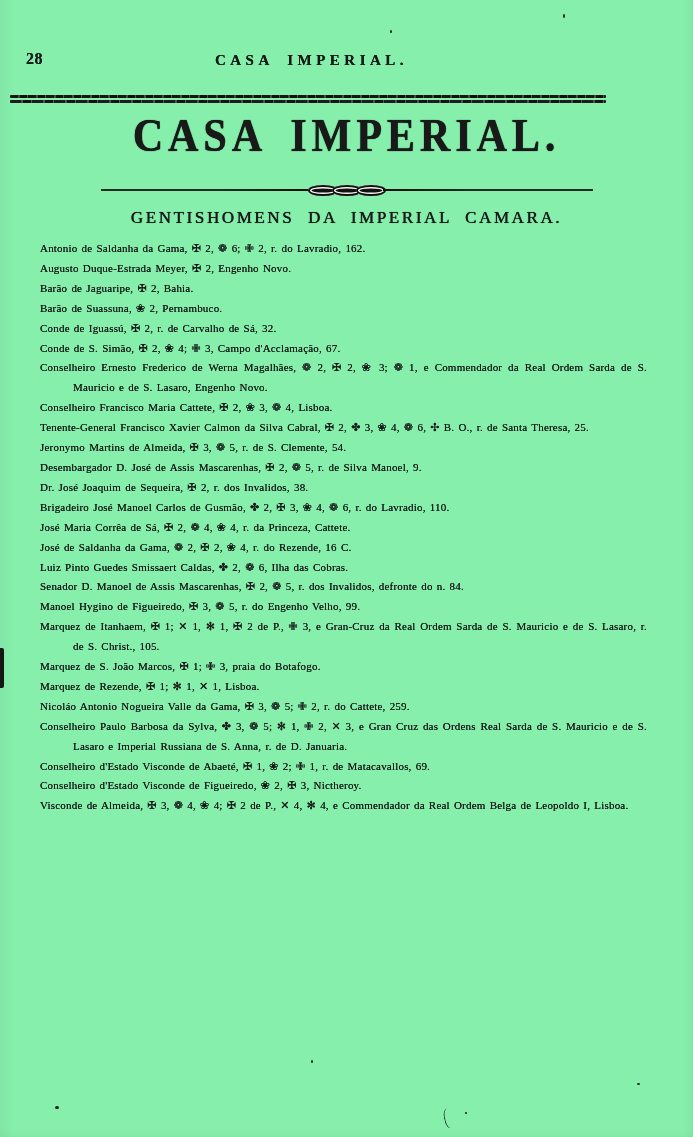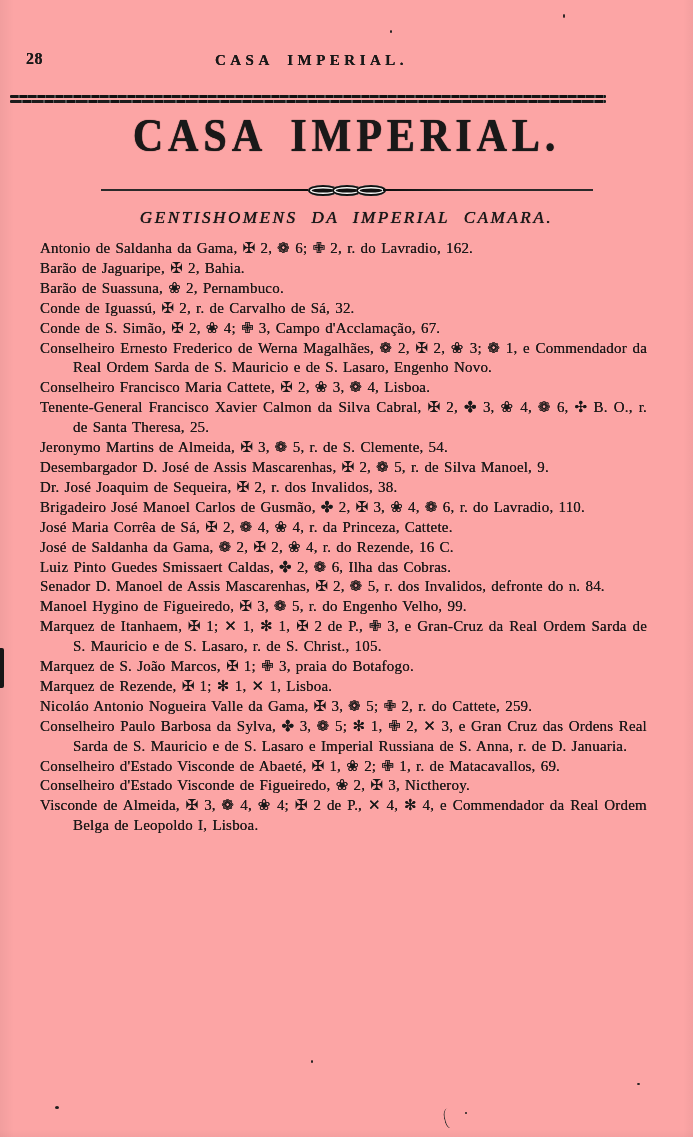--- a/index.html
+++ b/index.html
@@ -1,19 +1,19 @@
 <!DOCTYPE html>
 <html><head>
 <meta charset="utf-8">
 <style>
   html,body{margin:0;padding:0;background:#e8e8e4;}
   .page{
     position:relative;
     width:693px;height:1137px;
-    background:#fca5a5;
+    background:#86efac;
     overflow:hidden;
     font-family:"Liberation Serif","DejaVu Serif","DejaVu Sans",serif;
     color:#191919;
   }
   
   .page::before{
     content:"";position:absolute;inset:0;pointer-events:none;
     background:
       linear-gradient(90deg,rgba(0,0,0,.045),rgba(0,0,0,0) 14px),
       linear-gradient(270deg,rgba(0,0,0,.035),rgba(0,0,0,0) 10px),
@@ -55,28 +55,27 @@
   .orn-thick.right{background:linear-gradient(270deg,#2a2a2a,#0c0c0c);}
   .bead{
     width:30px;height:11px;background:#111;border-radius:50%;
     margin:0 -3px;box-shadow:inset 0 0 0 2px #111, inset 0 0 0 3.5px #f6f6f4;
   }
   .section-heading{
     position:absolute;top:208px;left:0;right:0;margin:0;
     text-align:center;
     font-size:17px;font-weight:400;letter-spacing:2.6px;word-spacing:7px;
     text-shadow:0 0 .7px rgba(0,0,0,.85), .4px 0 0 rgba(0,0,0,.4);
-    font-style:italic;
   }
   .entries{
     position:absolute;left:40px;top:239px;width:607px;
   }
   .entries p{
     margin:0;
-    font-size:15px;line-height:19.9px;
+    font-size:11px;line-height:19.9px;
     text-align:justify;
     padding-left:33px;text-indent:-33px;
     letter-spacing:.2px;word-spacing:1.2px;
     text-shadow:0 0 .55px rgba(0,0,0,.8);
   }
   
   .speck{position:absolute;background:#1c1c1c;border-radius:50%;}
   .sp1{left:55px;top:1106px;width:4px;height:3px;}
   .sp2{left:311px;top:1060px;width:2px;height:3px;}
   .sp3{left:637px;top:1083px;width:3px;height:2px;}
@@ -116,20 +115,21 @@
     <span class="bead"></span>
     <span class="bead"></span>
     <span class="orn-thick right"></span>
     <span class="orn-thin"></span>
   </div>
 
   <h2 class="section-heading">GENTISHOMENS DA IMPERIAL CAMARA.</h2>
 
   <div class="entries">
       <p>Antonio de Saldanha da Gama, ✠ 2, ❁ 6; ✙ 2, r. do Lavradio, 162.</p>
+      <p>Augusto Duque-Estrada Meyer, ✠ 2, Engenho Novo.</p>
       <p>Barão de Jaguaripe, ✠ 2, Bahia.</p>
       <p>Barão de Suassuna, ❀ 2, Pernambuco.</p>
       <p>Conde de Iguassú, ✠ 2, r. de Carvalho de Sá, 32.</p>
       <p>Conde de S. Simão, ✠ 2, ❀ 4; ✙ 3, Campo d'Acclamação, 67.</p>
       <p>Conselheiro Ernesto Frederico de Werna Magalhães, ❁ 2, ✠ 2, ❀ 3; ❁ 1, e Commendador da Real Ordem Sarda de S. Mauricio e de S. Lasaro, Engenho Novo.</p>
       <p>Conselheiro Francisco Maria Cattete, ✠ 2, ❀ 3, ❁ 4, Lisboa.</p>
       <p>Tenente-General Francisco Xavier Calmon da Silva Cabral, ✠ 2, ✤ 3, ❀ 4, ❁ 6, ✣ B. O., r. de Santa Theresa, 25.</p>
       <p>Jeronymo Martins de Almeida, ✠ 3, ❁ 5, r. de S. Clemente, 54.</p>
       <p>Desembargador D. José de Assis Mascarenhas, ✠ 2, ❁ 5, r. de Silva Manoel, 9.</p>
       <p>Dr. José Joaquim de Sequeira, ✠ 2, r. dos Invalidos, 38.</p>

